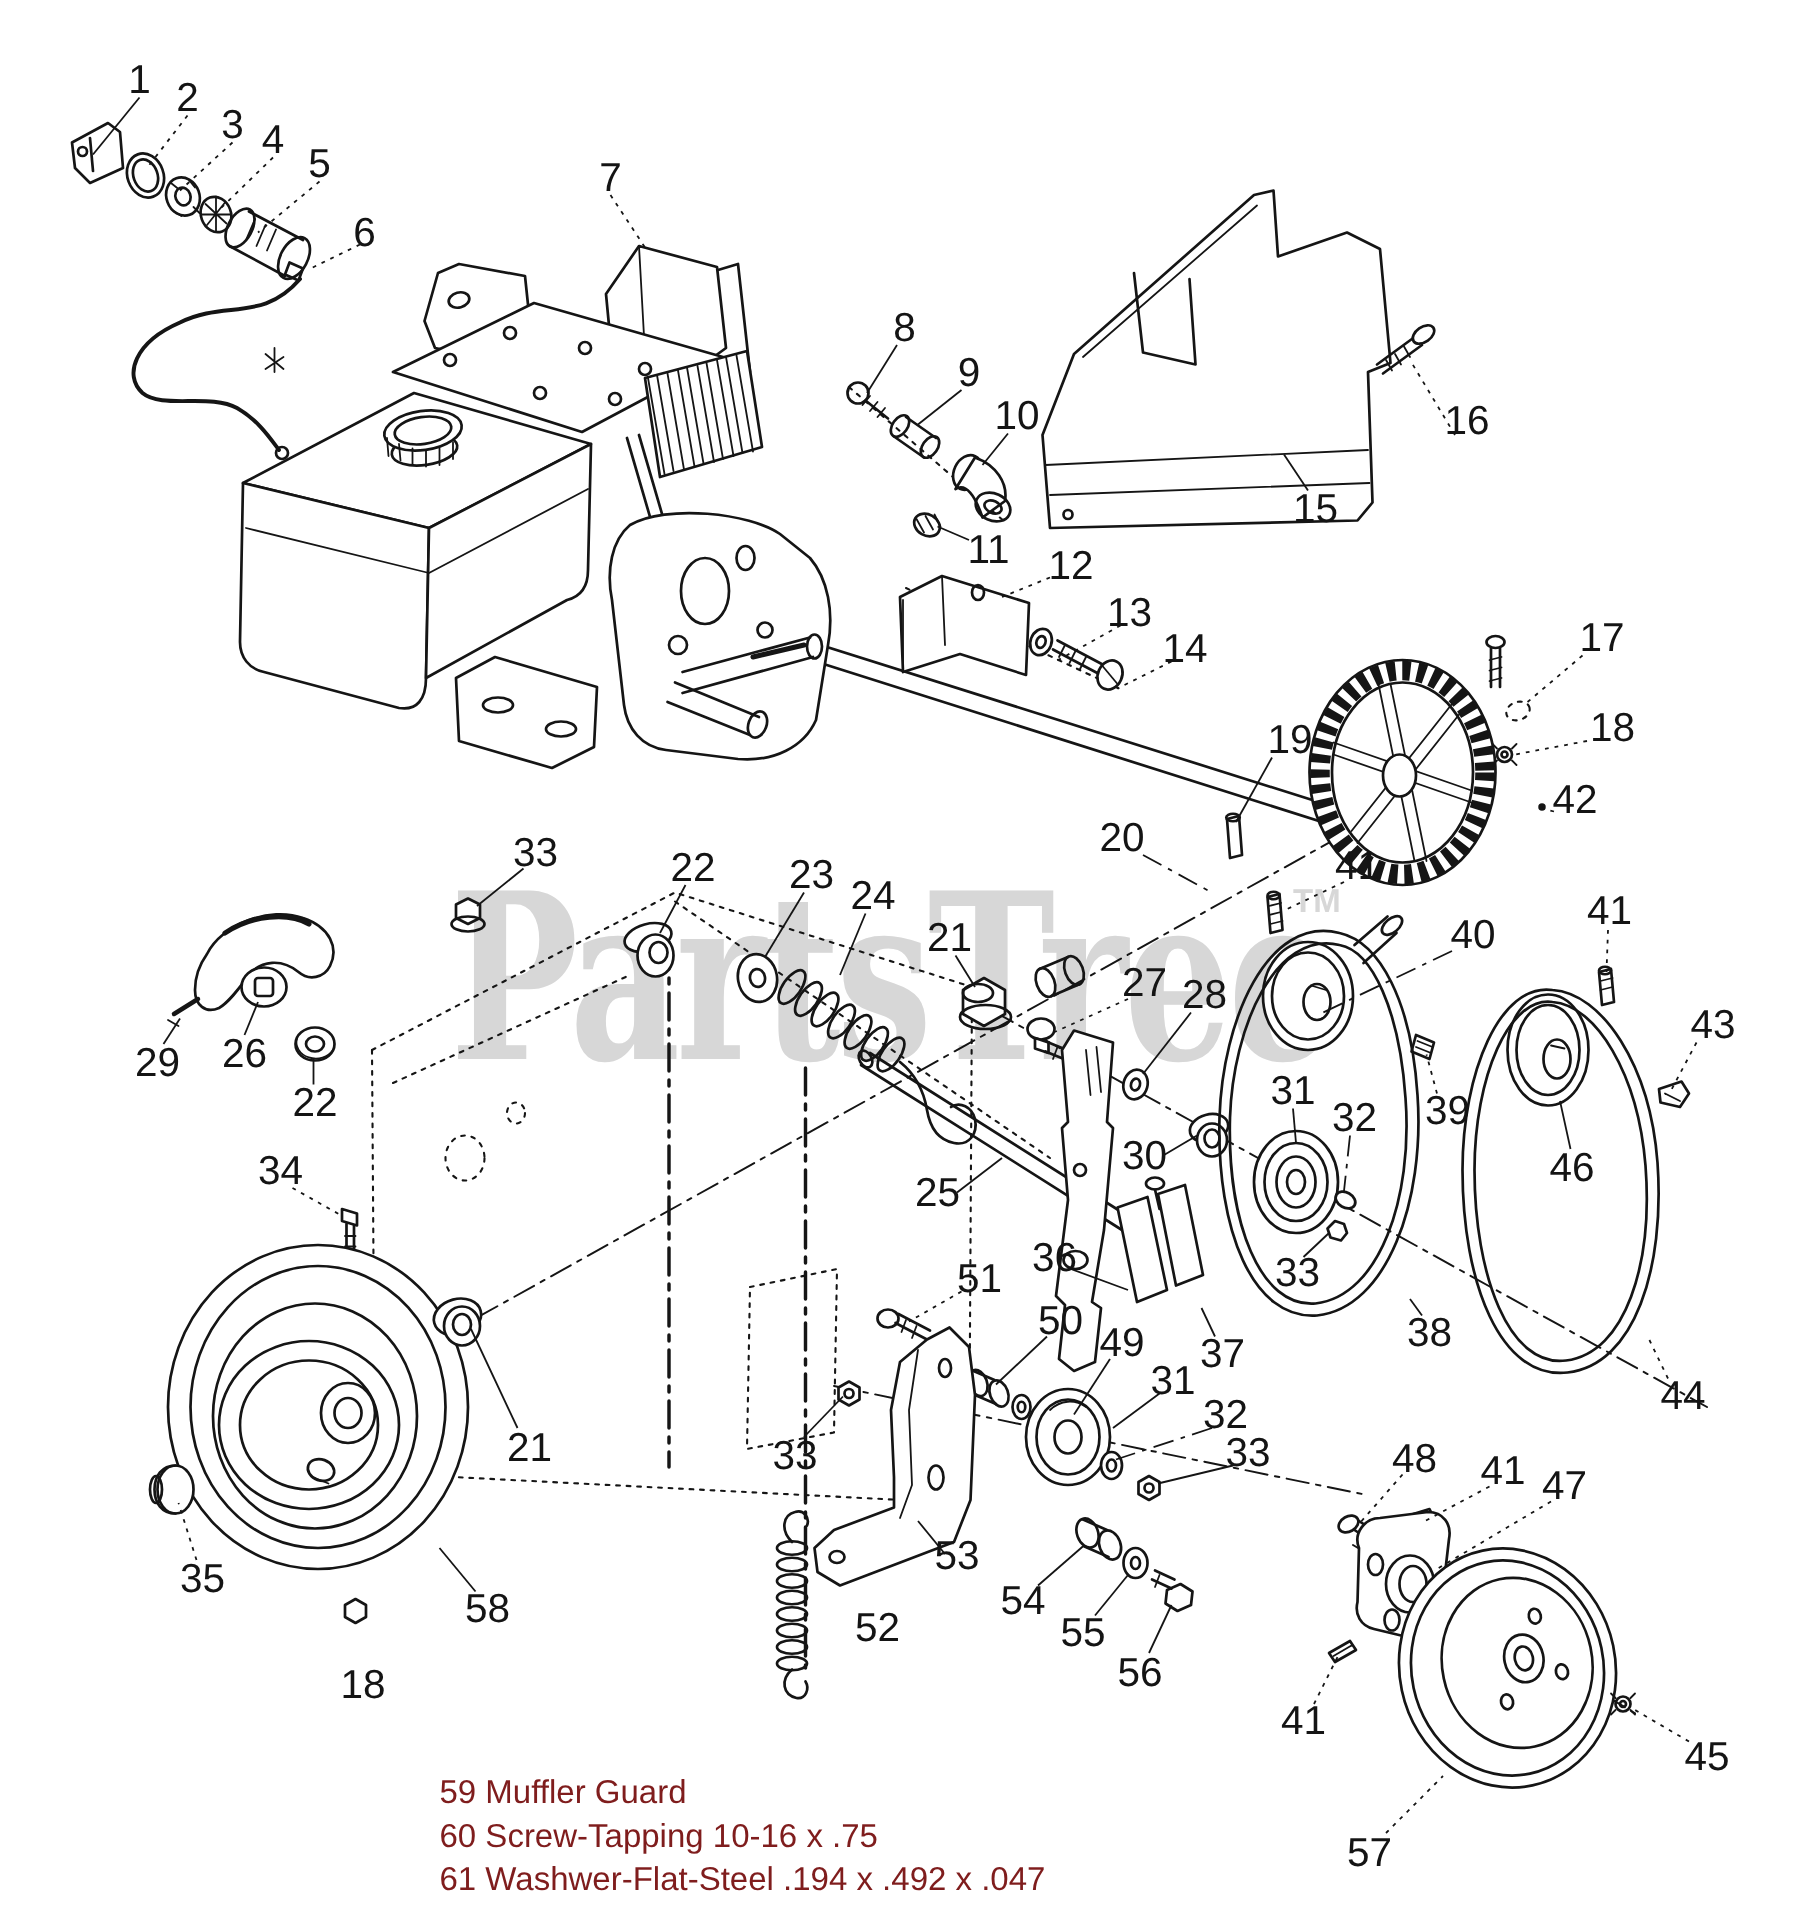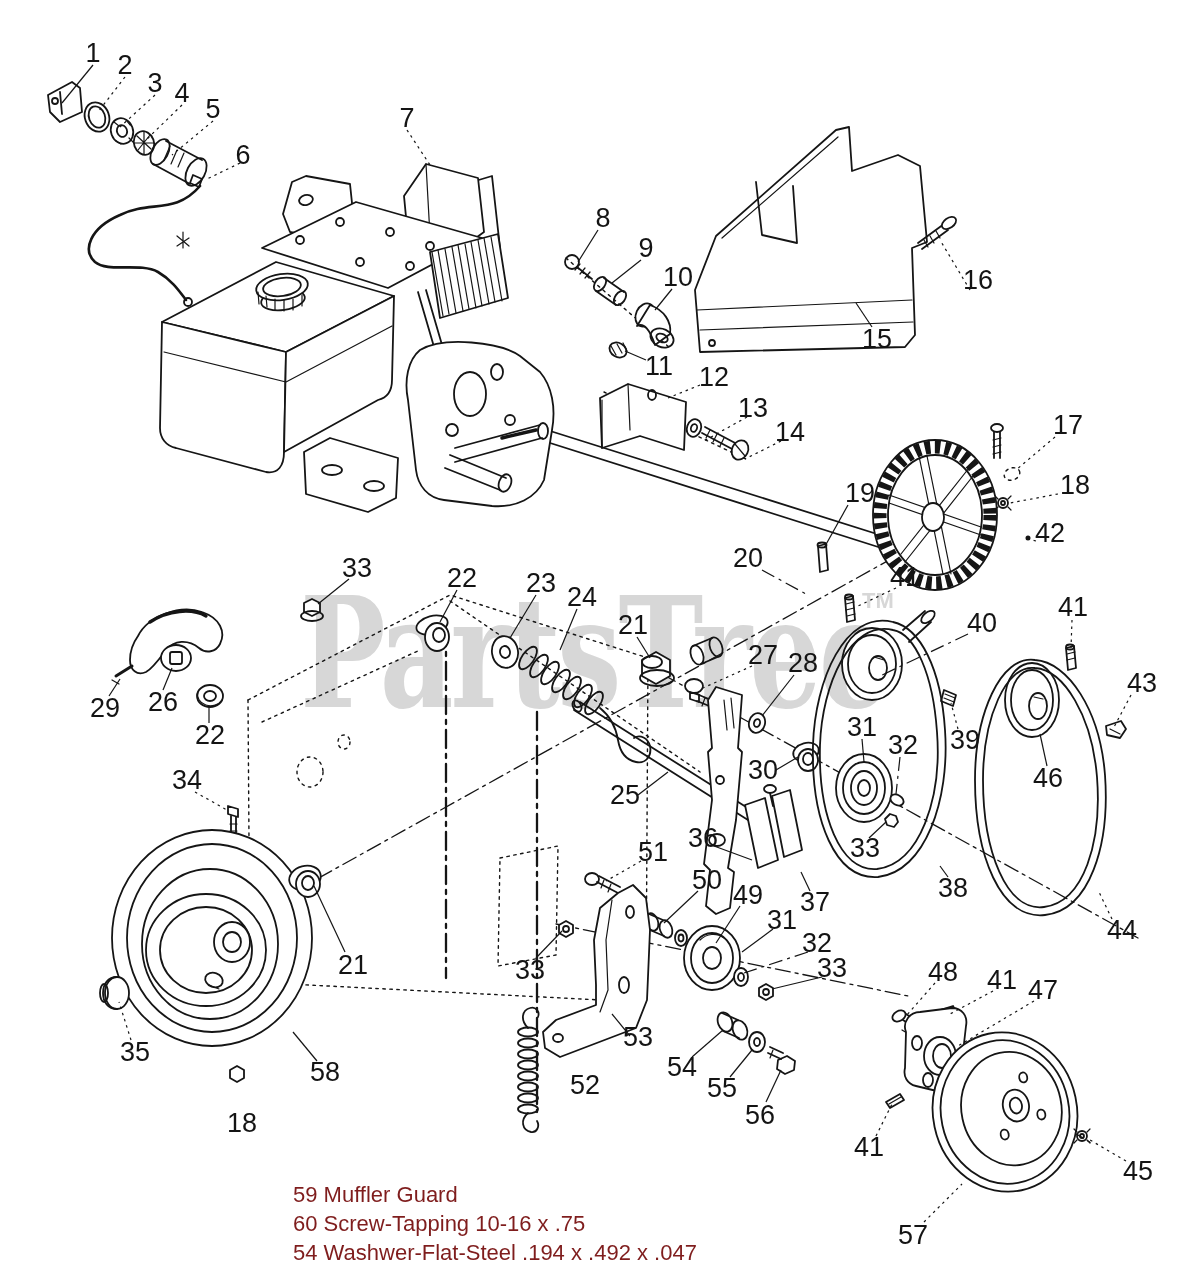--- a/index.html
+++ b/index.html
@@ -529,16 +529,16 @@
         <text x="1043" y="990" dominant-baseline="central">47</text>
         <text x="869" y="1147" dominant-baseline="central">41</text>
         <text x="1138" y="1171" dominant-baseline="central">45</text>
         <text x="913" y="1235" dominant-baseline="central">57</text>
       </g>
   </svg>
 
   <div class="legend">
     <div>59 Muffler Guard</div>
     <div>60 Screw-Tapping 10-16 x .75</div>
-    <div>54 Washwer-Flat-Steel .194 x .492 x .047</div>
+    <div>61 Washwer-Flat-Steel .194 x .492 x .047</div>
   </div>
 
 </div>
 
 </body></html>

